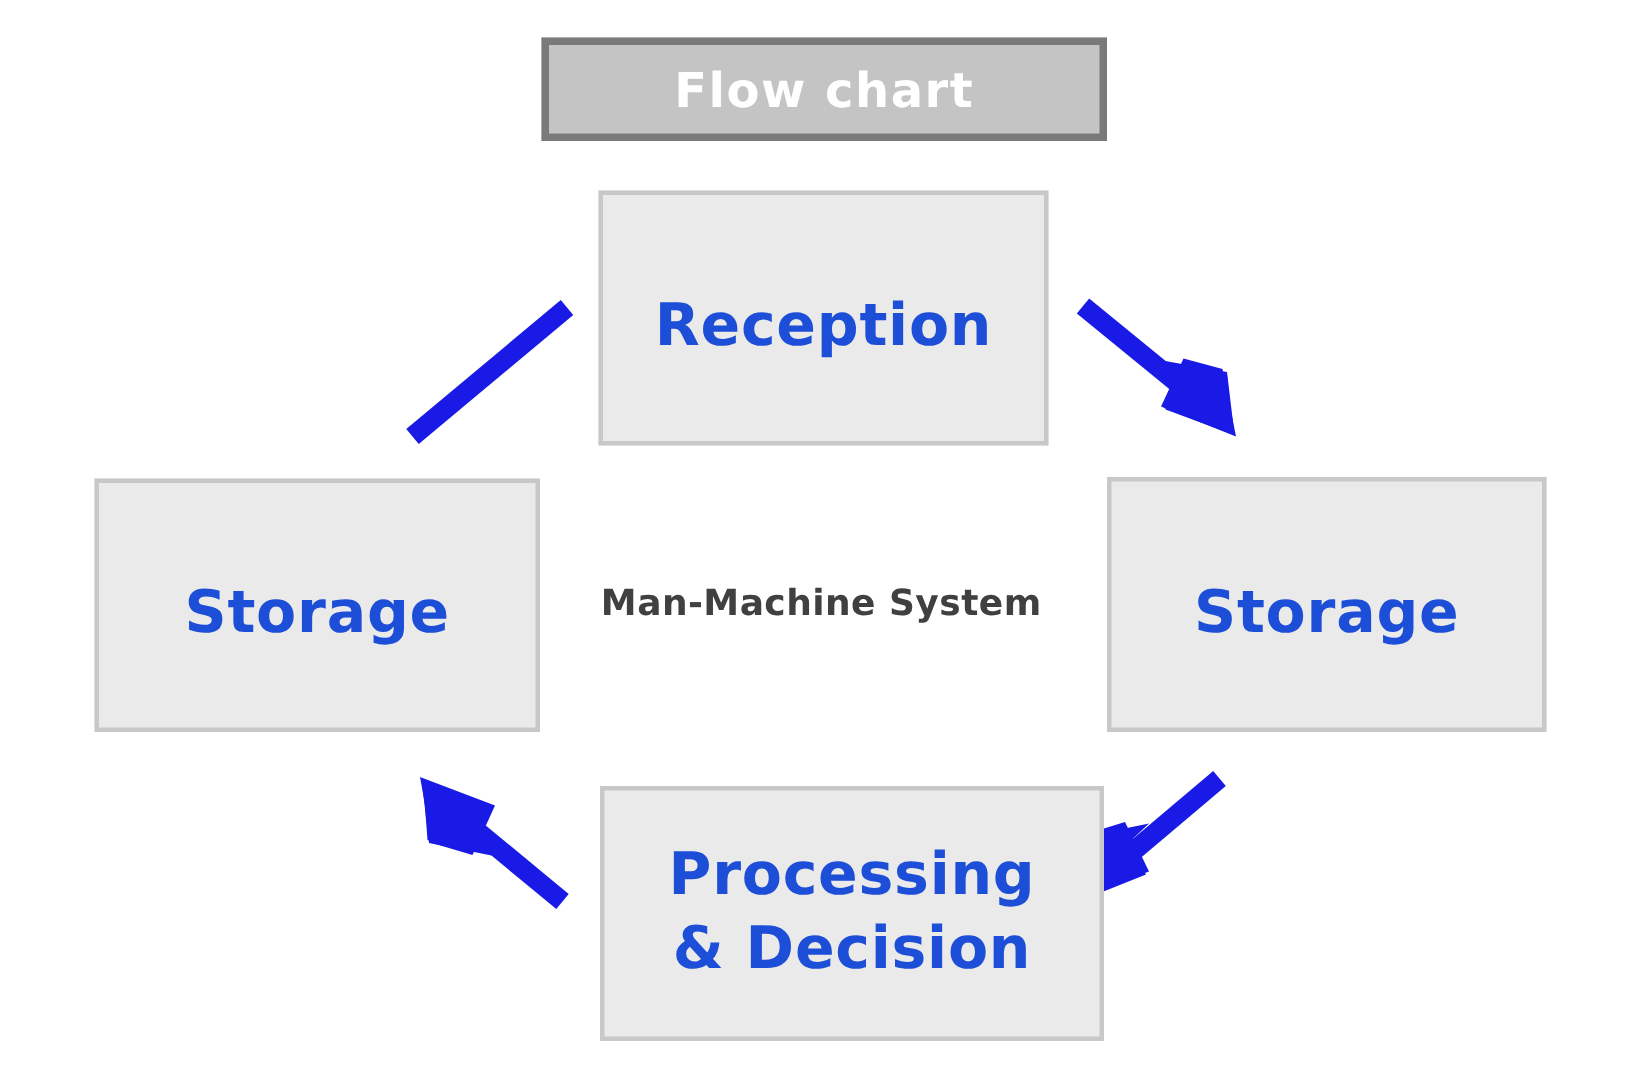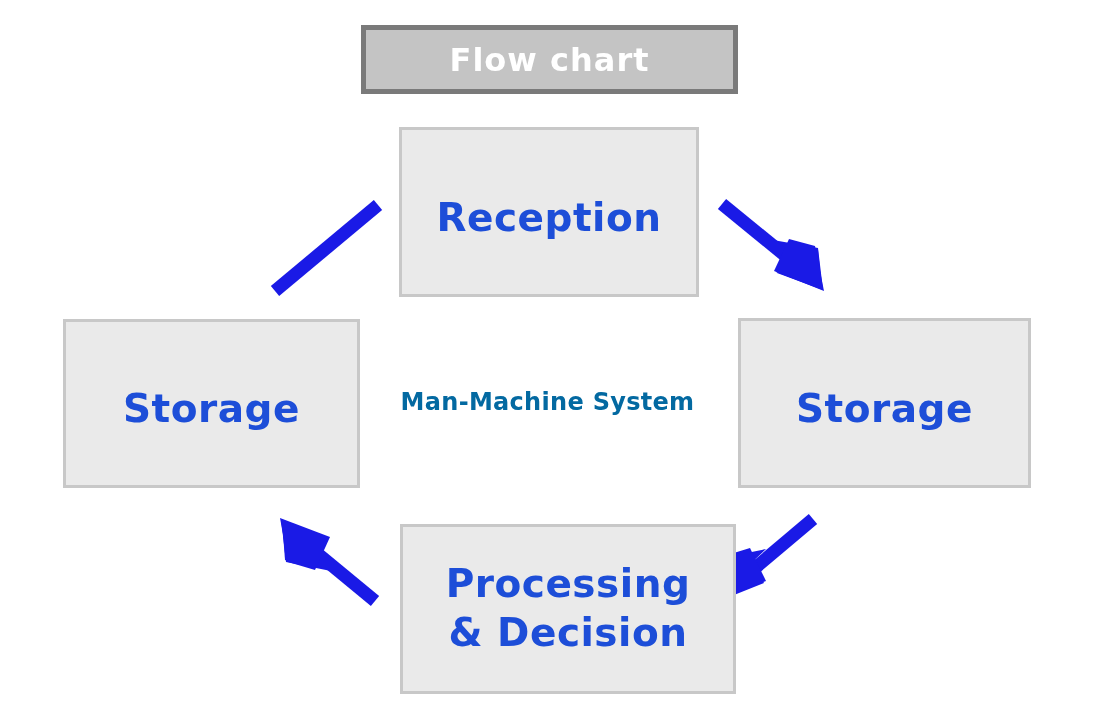--- a/index.html
+++ b/index.html
@@ -67,21 +67,21 @@
   #node-action .node-label,
   #node-storage .node-label { transform: translateY(6px); }
 
   
   .center-caption {
     position: absolute;
     left: 375px;
     top: 388px;
     width: 345px;
     text-align: center;
-    color: #0369a1;
+    color: #404040;
     font-size: 24px;
     font-weight: bold;
     letter-spacing: 0.3px;
   }
 
   
   #arrows {
     position: absolute;
     left: 0;
     top: 0;

